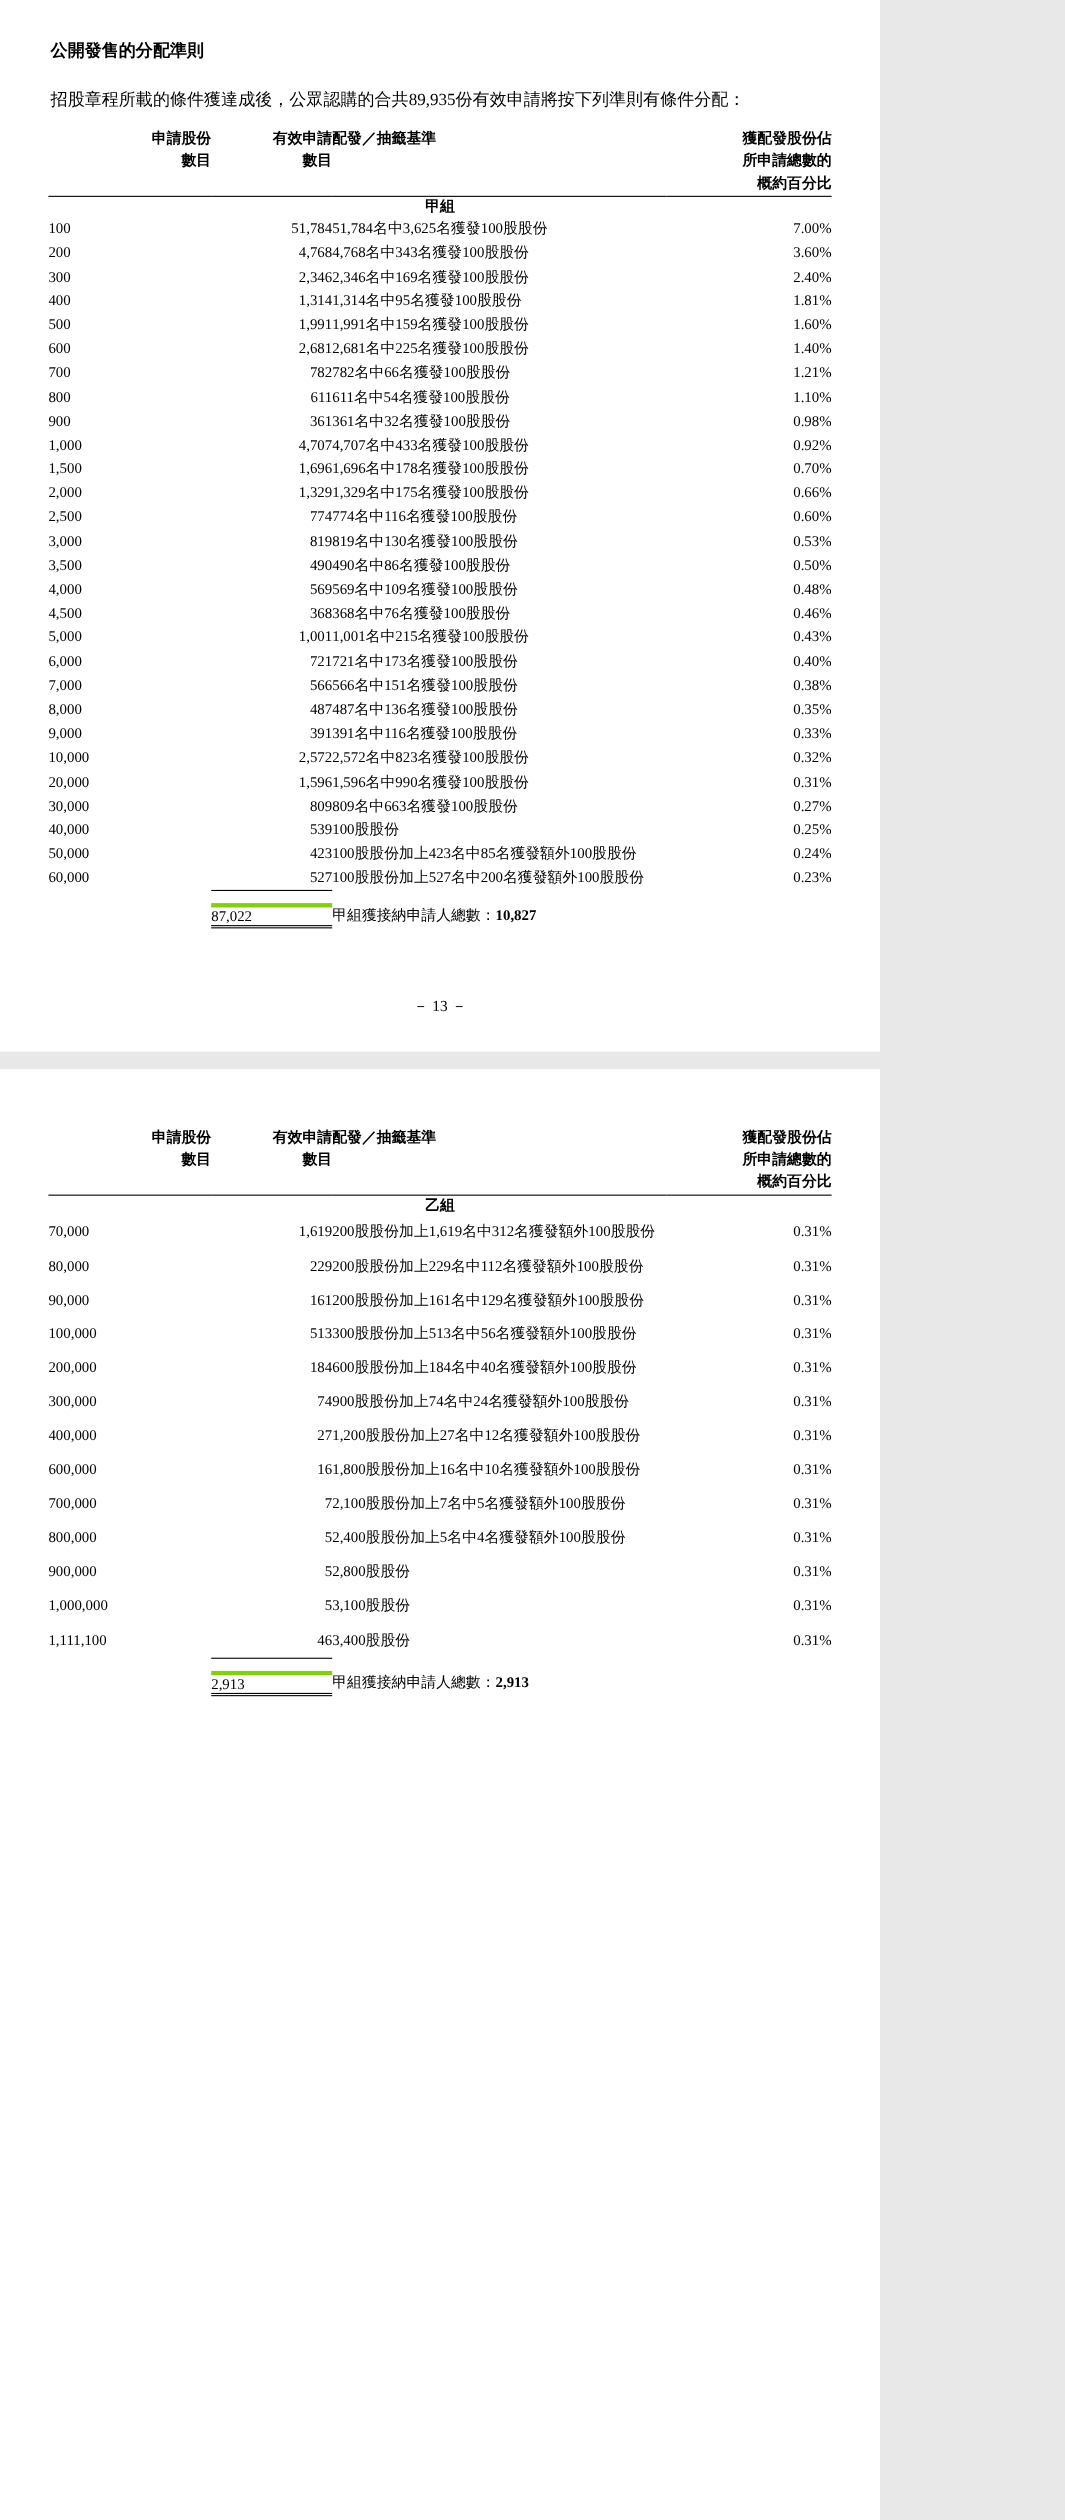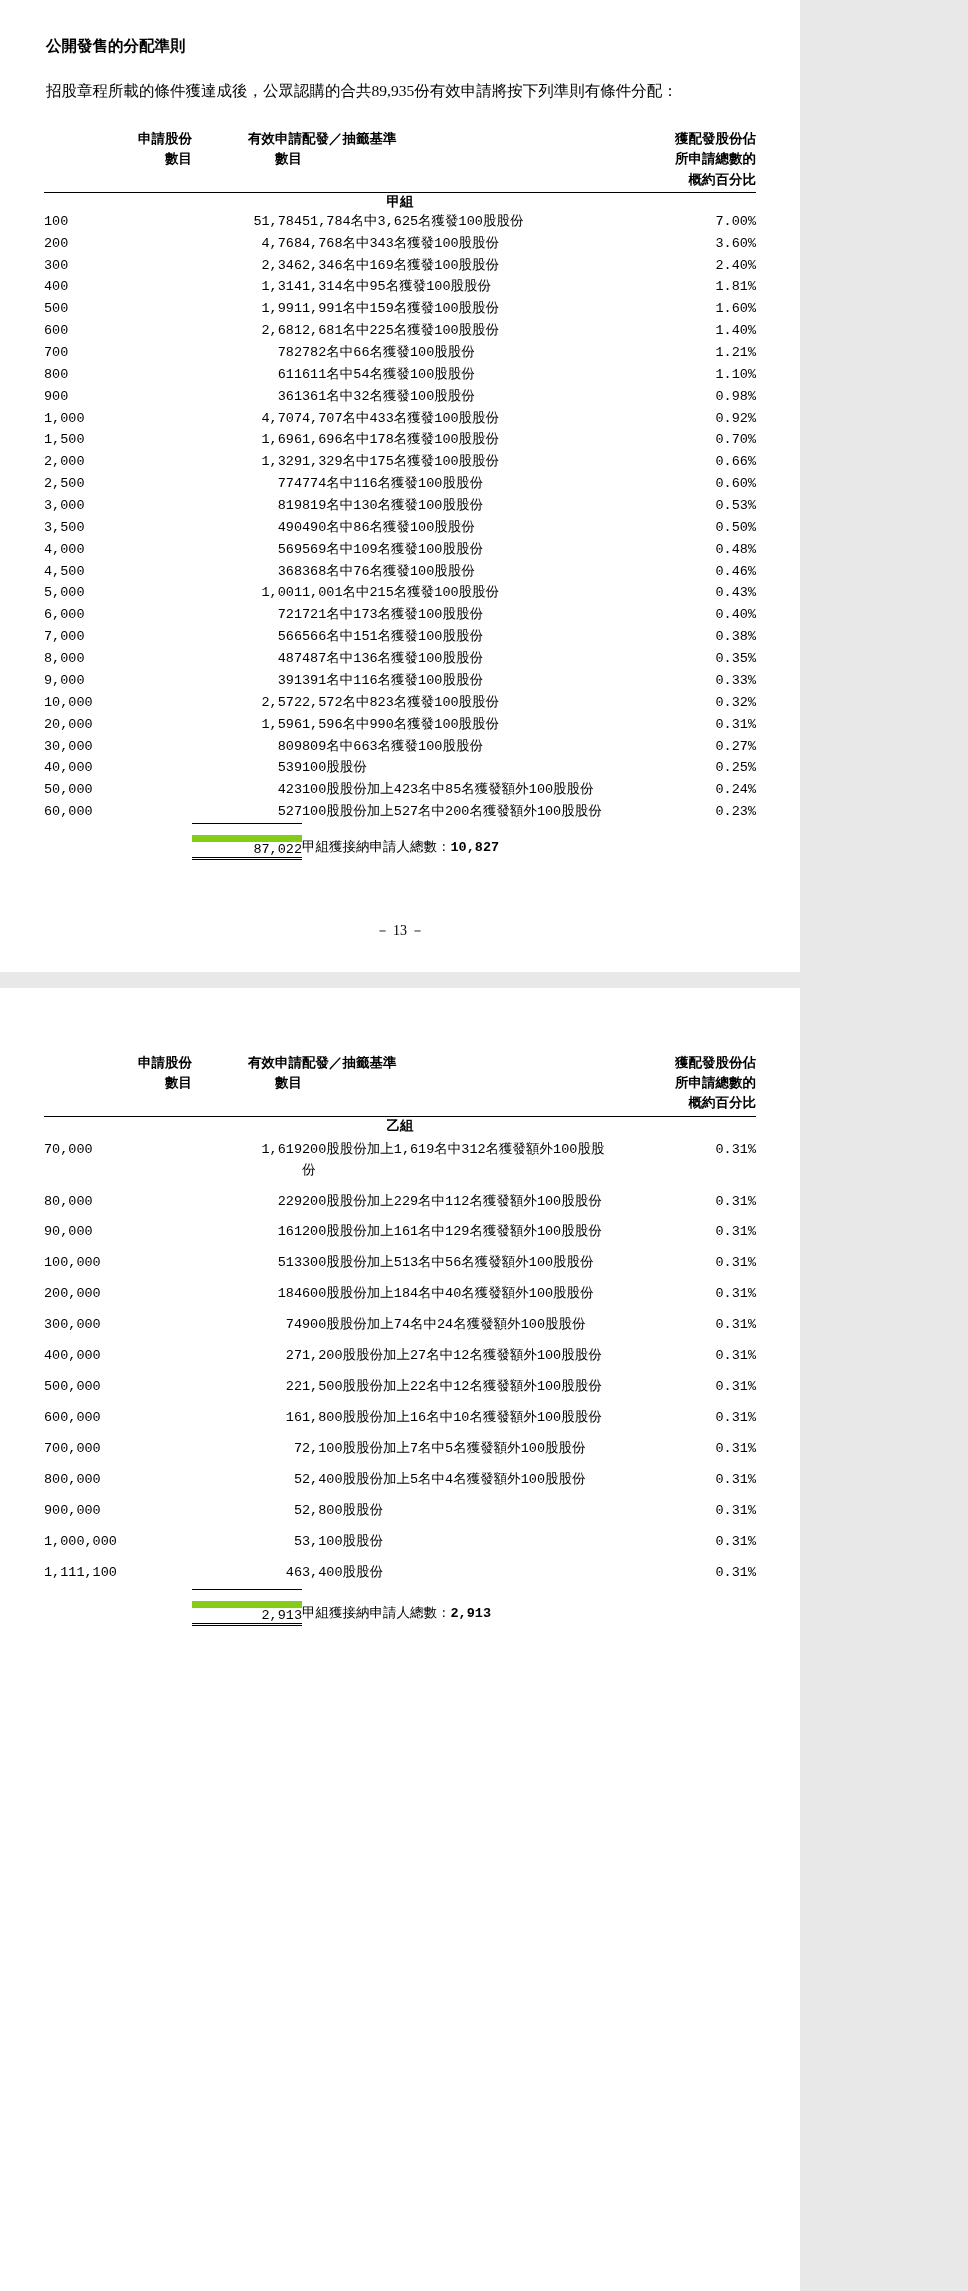--- a/index.html
+++ b/index.html
@@ -31,24 +31,23 @@
   .intro {
     font-size: 15.5px;
     line-height: 1.75;
     margin-top: 20px;
     padding-left: 2px;
     text-align: justify;
   }
 
   table.alloc {
     border-collapse: collapse;
-    margin-top: 26px;
+    margin-top: 12px;
     width: 100%;
     font-size: 13.5px;
-    font-family: Liberation Mono, monospace;
   }
   table.alloc td, table.alloc th {
     vertical-align: top;
     padding: 0;
   }
 
   .hdr-cell {
     font-weight: bold;
     font-size: 13.5px;
     line-height: 1.5;
@@ -106,23 +105,22 @@
   .subtotal-rule td.rule-cell {
     border-top: 1px solid #000;
     font-size: 0;
     line-height: 0;
     height: 1px;
   }
   .total-row td {
     padding-top: 5px;
   }
   .total-valid {
-    text-align: right;
     padding-right: 8px;
-    border-top: 7px solid #84cc16;
+    border-top: 4px solid #84cc16;
     border-bottom: 3px double #000;
     white-space: nowrap;
     padding-top: 2px;
     padding-bottom: 2px;
   }
   .total-label {
     text-align: left;
     padding-left: 4px;
     font-weight: normal;
   }
@@ -448,26 +446,20 @@
           <td class="col-basis">900股股份加上74名中24名獲發額外100股股份</td>
           <td class="col-pct">0.31%</td>
         </tr>
         <tr class="row-b">
           <td class="col-apply">400,000</td>
           <td class="col-valid">27</td>
           <td class="col-basis">1,200股股份加上27名中12名獲發額外100股股份</td>
           <td class="col-pct">0.31%</td>
         </tr>
         <tr class="row-b">
-          <td class="col-apply">500,000</td>
-          <td class="col-valid">22</td>
-          <td class="col-basis">1,500股股份加上22名中12名獲發額外100股股份</td>
-          <td class="col-pct">0.31%</td>
-        </tr>
-        <tr class="row-b">
           <td class="col-apply">600,000</td>
           <td class="col-valid">16</td>
           <td class="col-basis">1,800股股份加上16名中10名獲發額外100股股份</td>
           <td class="col-pct">0.31%</td>
         </tr>
         <tr class="row-b">
           <td class="col-apply">700,000</td>
           <td class="col-valid">7</td>
           <td class="col-basis">2,100股股份加上7名中5名獲發額外100股股份</td>
           <td class="col-pct">0.31%</td>

